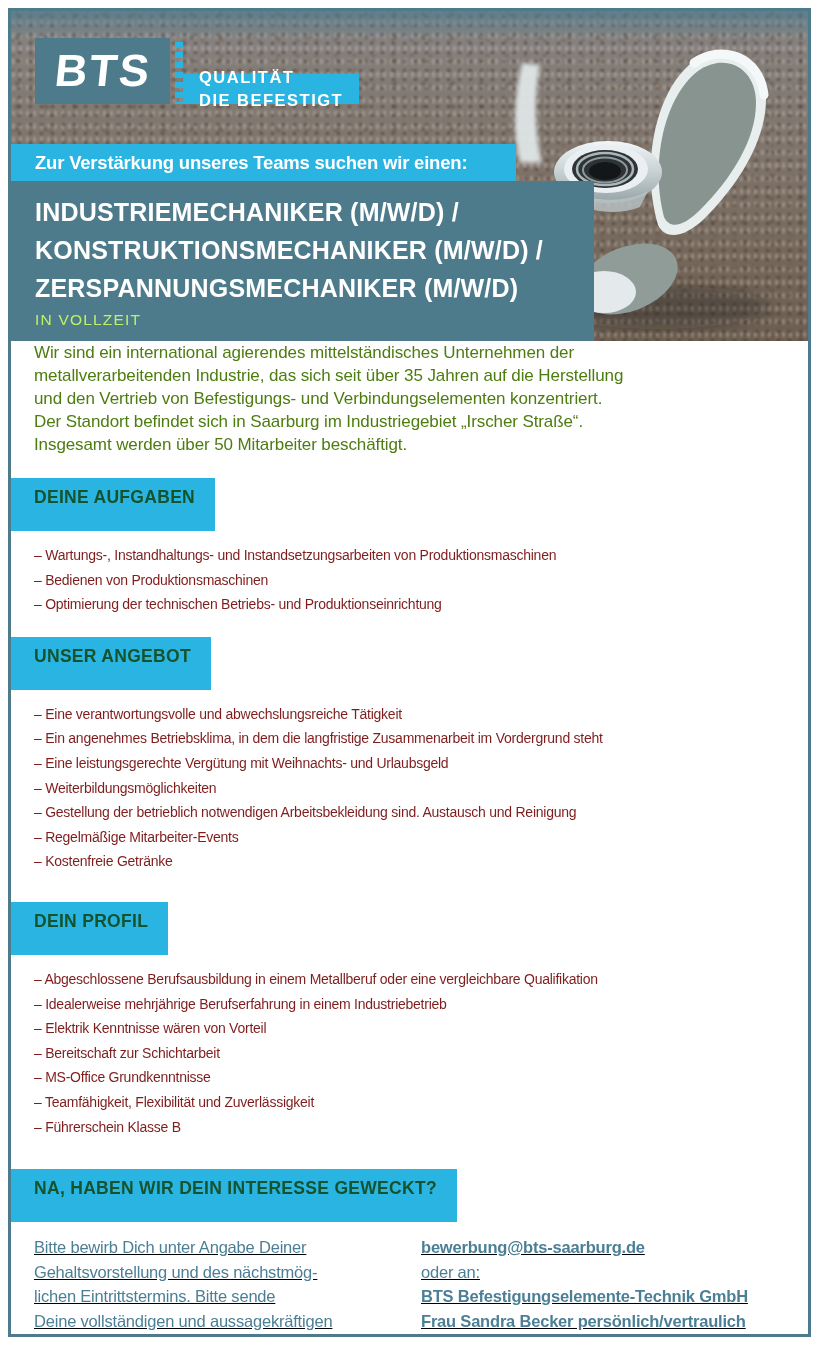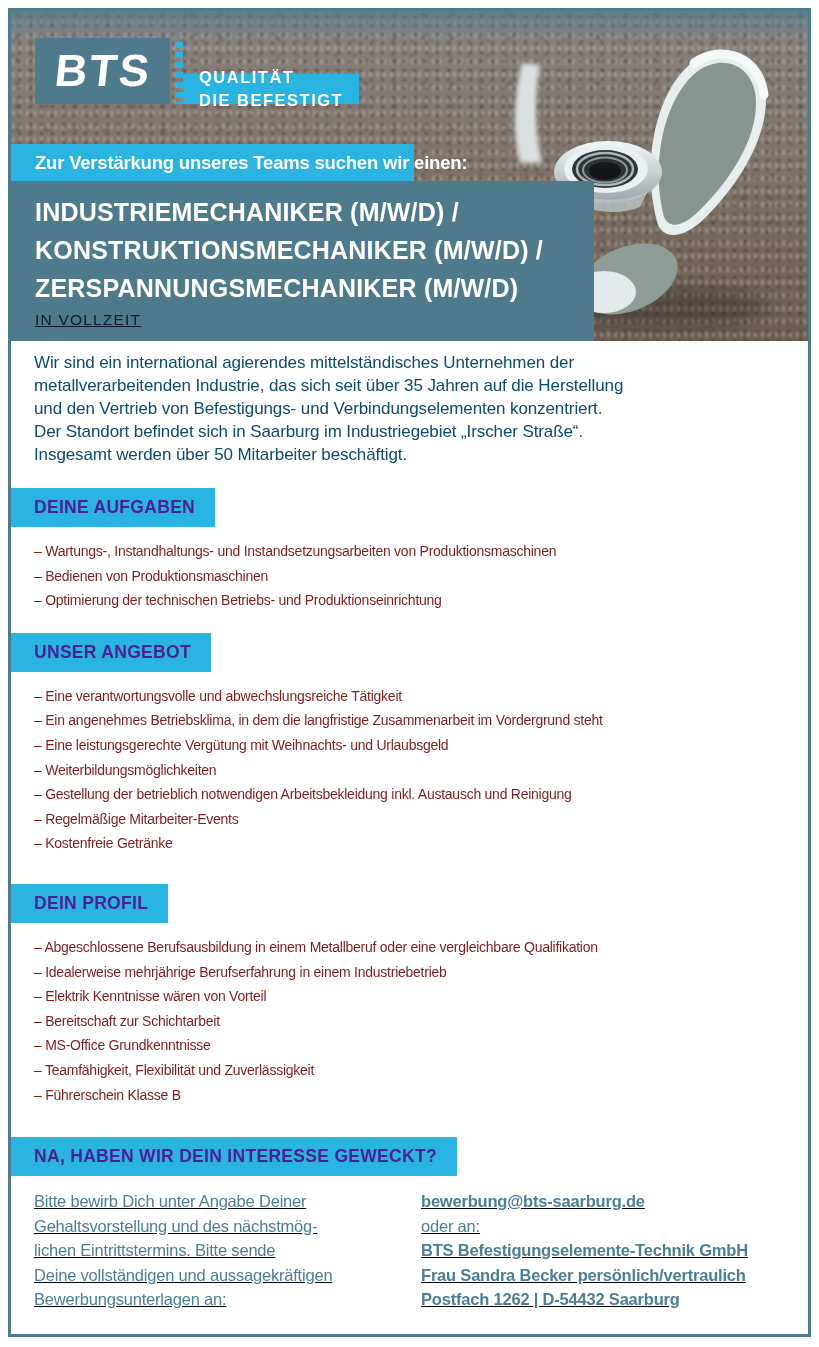--- a/index.html
+++ b/index.html
@@ -40,40 +40,40 @@
   .logo-teeth{
     width:8px;margin-left:5px;
     background:repeating-linear-gradient(180deg,transparent 0 4px,#29b4e2 4px 10px);
   }
   .logo-right{
     background:#29b4e2;color:#fff;padding:0 16px;display:flex;flex-direction:column;justify-content:center;
     font-weight:bold;font-size:16.5px;letter-spacing:1.5px;line-height:23px;white-space:nowrap;margin-top:36px;
   }
   
   .intro-banner{
-    position:absolute;left:0;top:133px;width:403px;height:37px;z-index:3;
+    position:absolute;left:0;top:133px;width:505px;height:37px;z-index:3;
     background:#29b4e2;color:#ffffff;font-weight:bold;font-size:18.5px;
     line-height:37px;padding-left:24px;box-sizing:border-box;letter-spacing:-0.2px;white-space:nowrap;
   }
   
   .title-box{
     position:absolute;left:0;top:170px;width:583px;height:200px;z-index:3;
     background:#4e7b8b;color:#ffffff;box-sizing:border-box;padding:12px 10px 0 24px;
   }
   .title-line{font-weight:bold;font-size:25px;line-height:38px;letter-spacing:0.2px;white-space:nowrap;}
-  .subtitle{margin-top:4px;font-size:15.5px;letter-spacing:1.2px;color:#0f172a;text-decoration:underline;}
+  .subtitle{margin-top:4px;font-size:15.5px;letter-spacing:1.2px;color:#bef264;}
   
   .content{position:relative;}
   .intro{
-    margin:10px 18px 0 23px;color:#0c4a6e;font-size:17px;line-height:23px;
+    margin:0 18px 0 23px;color:#4d7c0f;font-size:17px;line-height:23px;
     white-space:pre-line;letter-spacing:-0.1px;
   }
   .h-box{
-    display:inline-block;background:#29b4e2;color:#4c1d95;font-weight:bold;
-    font-size:17.5px;letter-spacing:0.3px;padding:9px 20px 9px 23px;white-space:nowrap;
+    display:inline-block;background:#29b4e2;color:#14532d;font-weight:bold;
+    font-size:17.5px;letter-spacing:0.3px;padding:9px 20px 23px 23px;white-space:nowrap;
   }
   .sec-aufgaben .h-box{margin-top:22px;}
   .sec-angebot  .h-box{margin-top:20px;}
   .sec-profil   .h-box{margin-top:28px;}
   .list{margin:12px 14px 0 23px;}
   .li{
     color:#7f1d1d;font-size:14px;line-height:24.6px;letter-spacing:-0.25px;white-space:nowrap;
   }
   .li::before{content:"– ";}
   .cta .h-box{margin-top:30px;}
@@ -169,21 +169,21 @@
         </div>
     </div>
 
     <div class="section sec-angebot">
       <div class="h-box">UNSER ANGEBOT</div>
       <div class="list">
           <div class="li">Eine verantwortungsvolle und abwechslungsreiche Tätigkeit</div>
           <div class="li">Ein angenehmes Betriebsklima, in dem die langfristige Zusammenarbeit im Vordergrund steht</div>
           <div class="li">Eine leistungsgerechte Vergütung mit Weihnachts- und Urlaubsgeld</div>
           <div class="li">Weiterbildungsmöglichkeiten</div>
-          <div class="li">Gestellung der betrieblich notwendigen Arbeitsbekleidung inkl. Austausch und Reinigung</div>
+          <div class="li">Gestellung der betrieblich notwendigen Arbeitsbekleidung sind. Austausch und Reinigung</div>
           <div class="li">Regelmäßige Mitarbeiter-Events</div>
           <div class="li">Kostenfreie Getränke</div>
         </div>
     </div>
 
     <div class="section sec-profil">
       <div class="h-box">DEIN PROFIL</div>
       <div class="list">
           <div class="li">Abgeschlossene Berufsausbildung in einem Metallberuf oder eine vergleichbare Qualifikation</div>
           <div class="li">Idealerweise mehrjährige Berufserfahrung in einem Industriebetrieb</div>

